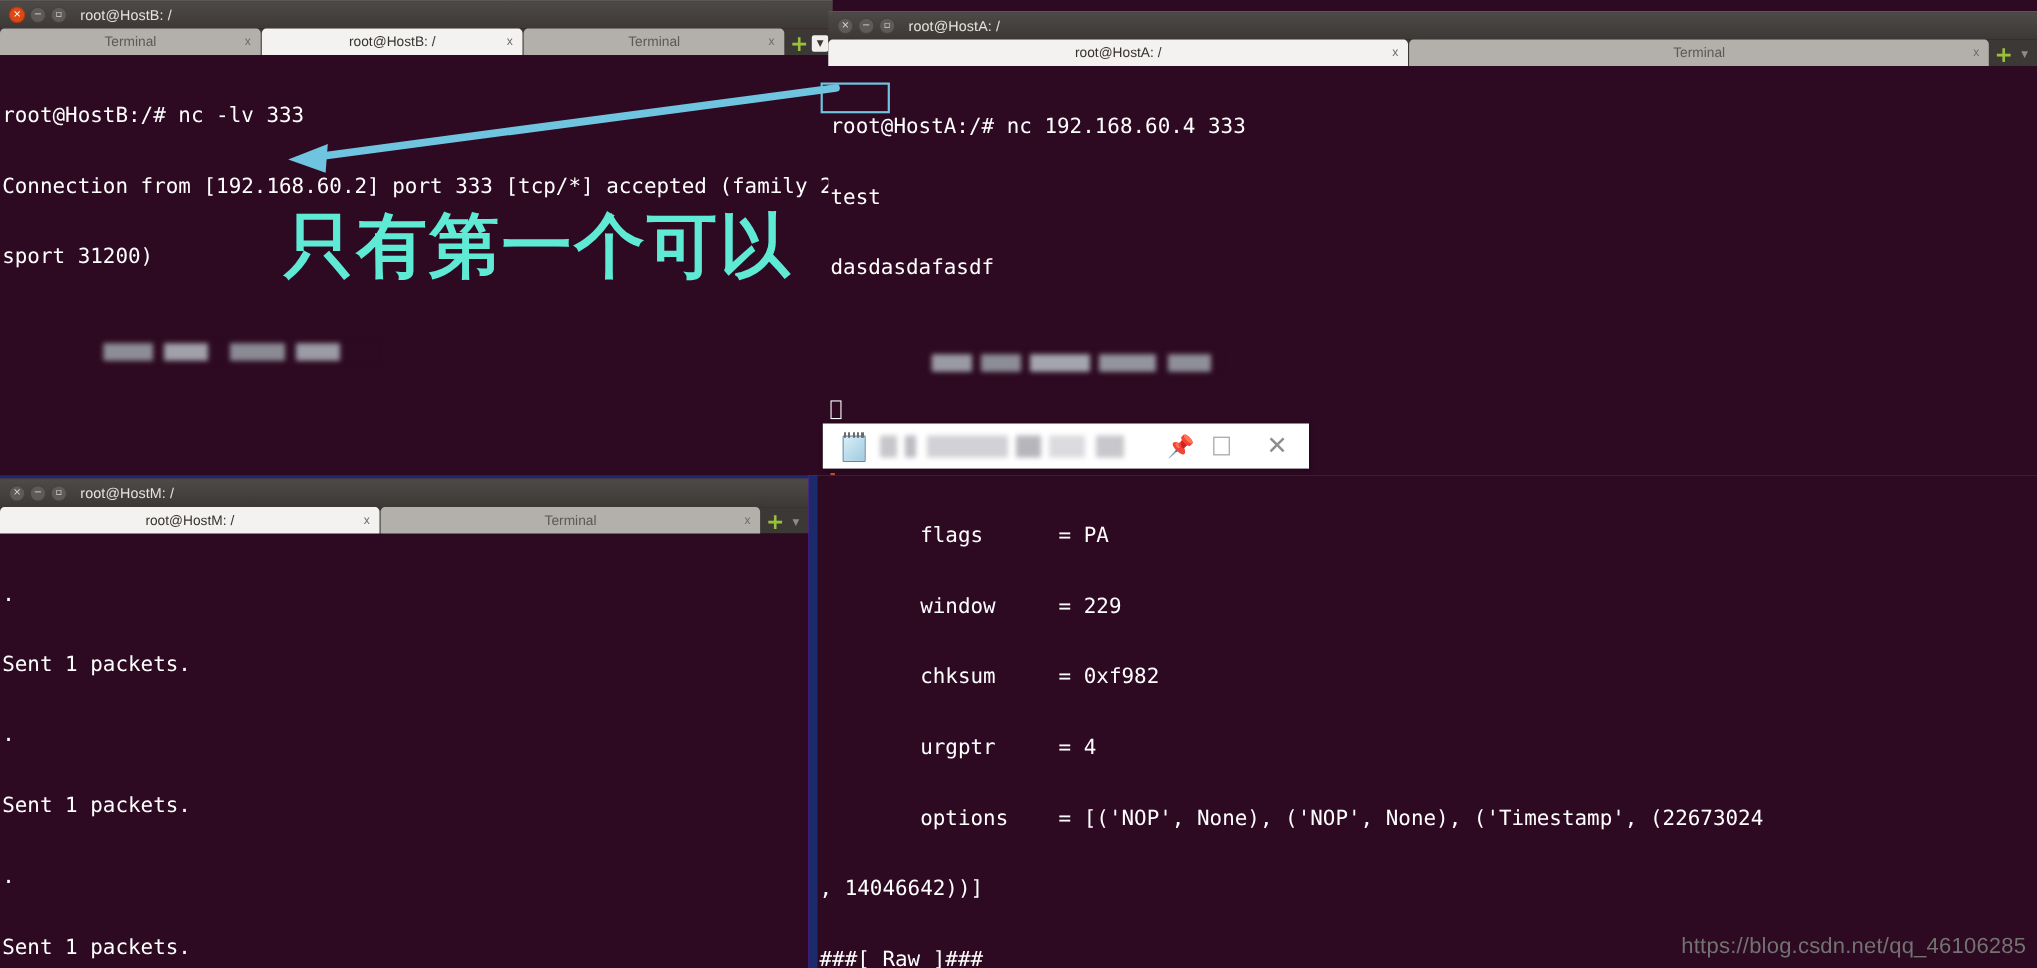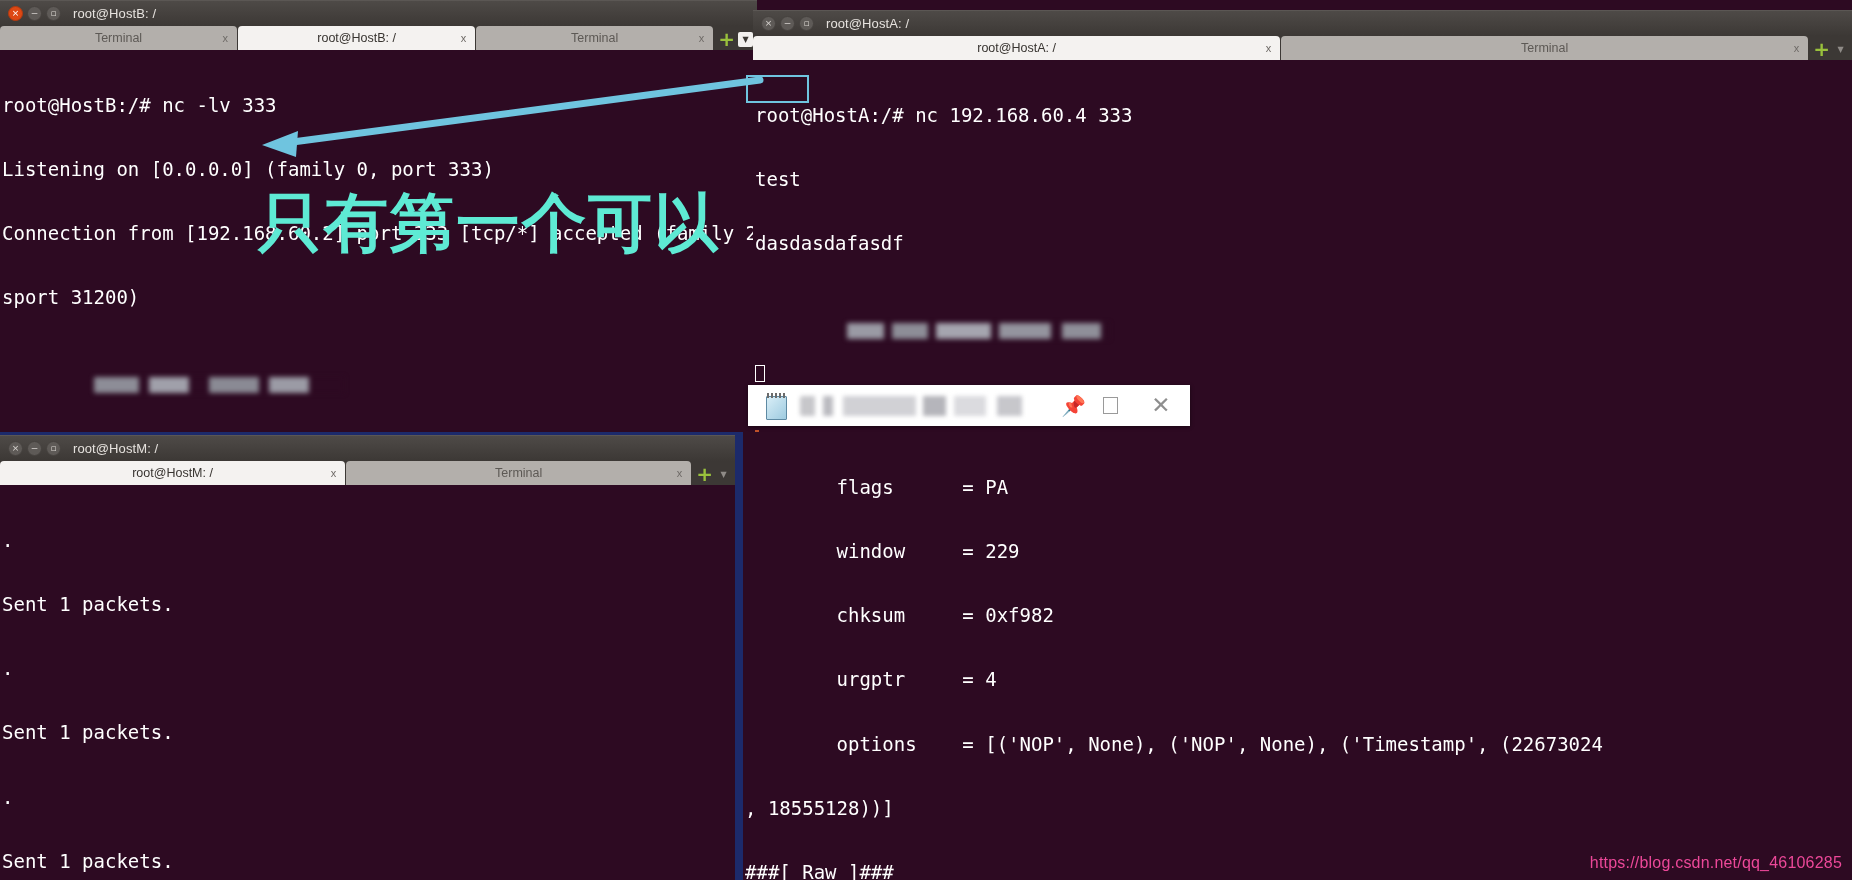--- a/index.html
+++ b/index.html
@@ -170,21 +170,21 @@
       #a5a5af 34% 55%, #2d0a22 55% 58%, #94949e 58% 78%, #2d0a22 78% 82%,
       #8f8f99 82% 97%, #2d0a22 97% 100%); }
 
   
   #arrowsvg { position:absolute; left:0; top:0; width:1852px; height:880px; pointer-events:none; }
 
   
   #watermark {
     position:absolute; right: 10px; bottom: 8px;
     font-family: "Liberation Sans", sans-serif;
-    font-size: 16px; color: #ec4899;
+    font-size: 20px; color: #737373;
     letter-spacing: .2px;
   }
 </style>
 </head>
 <body>
 
 <div id="stage">
 
   <div class="orangebar"></div>
 
@@ -210,21 +210,20 @@
         <span>Terminal</span>
         <span class="tclose">x</span>
       </div>
       <div class="tabtools">
         <span class="plusicon">+</span>
         <span class="caret">▼</span>
       </div>
     </div>
     <div class="term">
       <div class="line">root@HostB:/# nc -lv 333</div>
-      <div class="line">Listening on [0.0.0.0] (family 0, port 333)</div>
       <div class="line">Connection from [192.168.60.2] port 333 [tcp/*] accepted (family 2,</div>
       <div class="line">sport 31200)</div>
       <div class="line">
         <span class="blurline bl1"></span>
       </div>
     </div>
   </div>
 
   <div class="win" id="winA">
     <div class="titlebar">
@@ -300,21 +299,21 @@
   </div>
 
   <div id="bigterm">
     <div class="leftbar"></div>
     <div class="term">
       <div class="line">        flags      = PA</div>
       <div class="line">        window     = 229</div>
       <div class="line">        chksum     = 0xf982</div>
       <div class="line">        urgptr     = 4</div>
       <div class="line">        options    = [('NOP', None), ('NOP', None), ('Timestamp', (22673024</div>
-      <div class="line">, 18555128))]</div>
+      <div class="line">, 14046642))]</div>
       <div class="line">###[ Raw ]###</div>
       
       
       
       
       
       
       
       
     </div>

